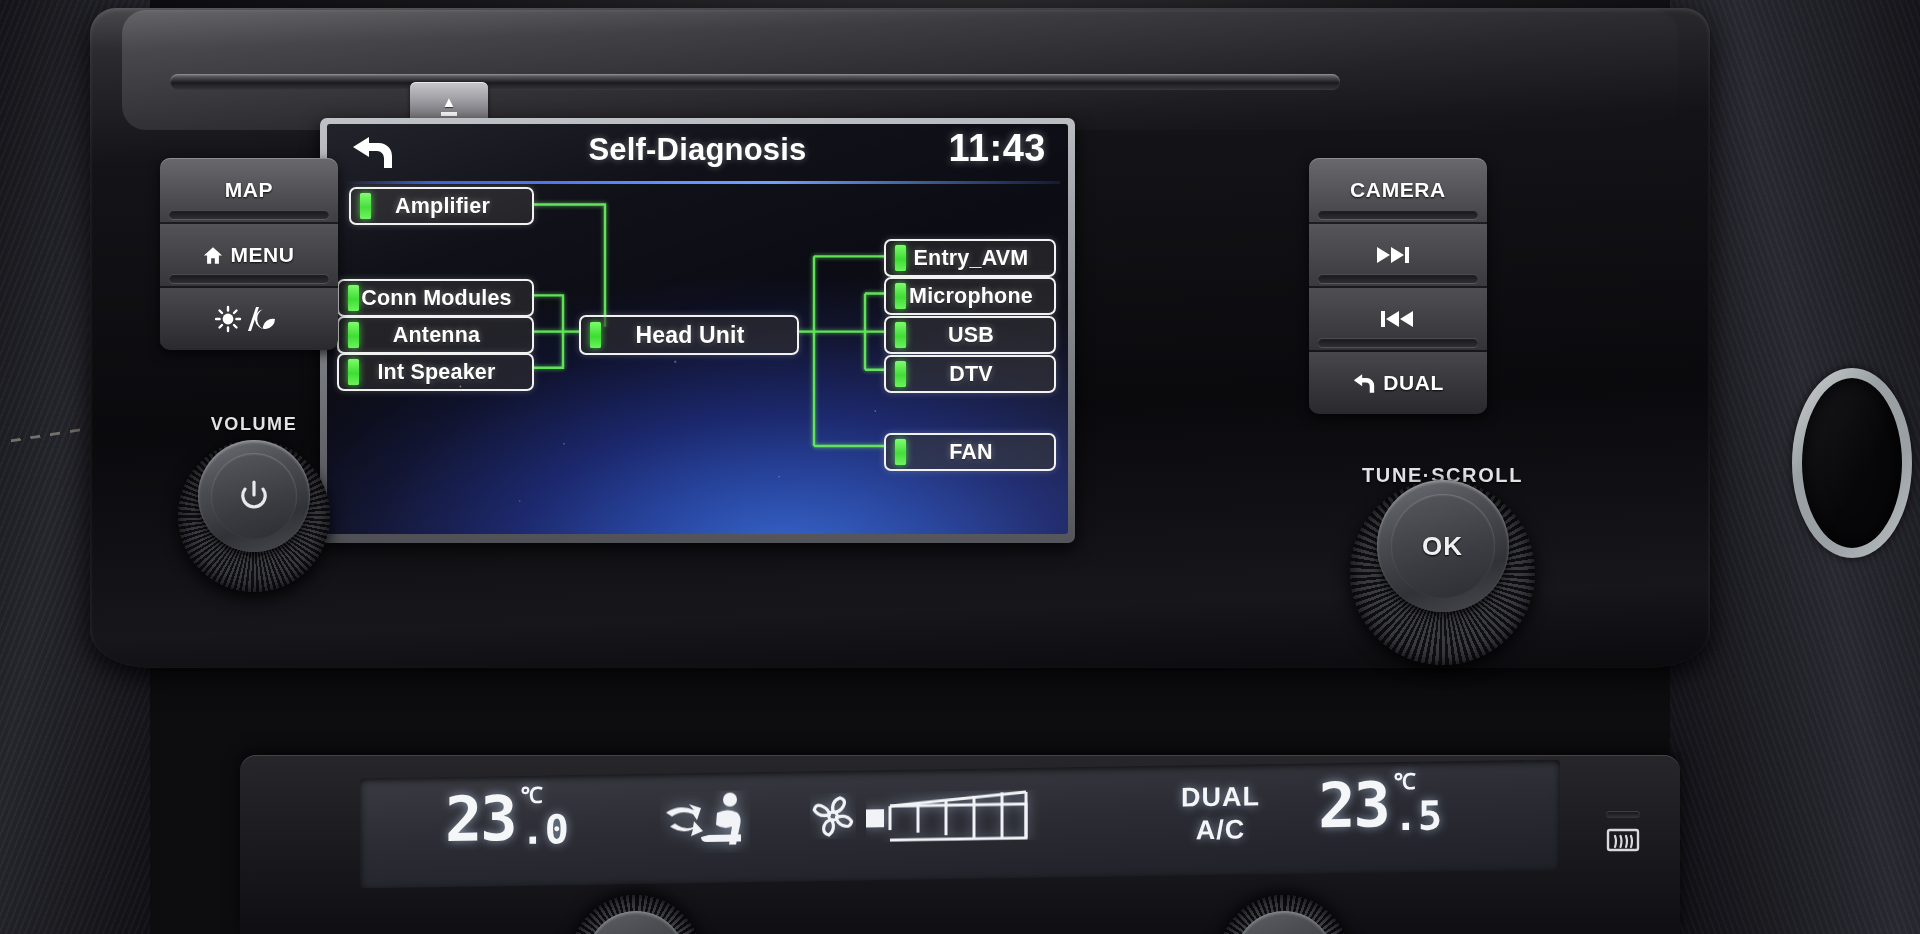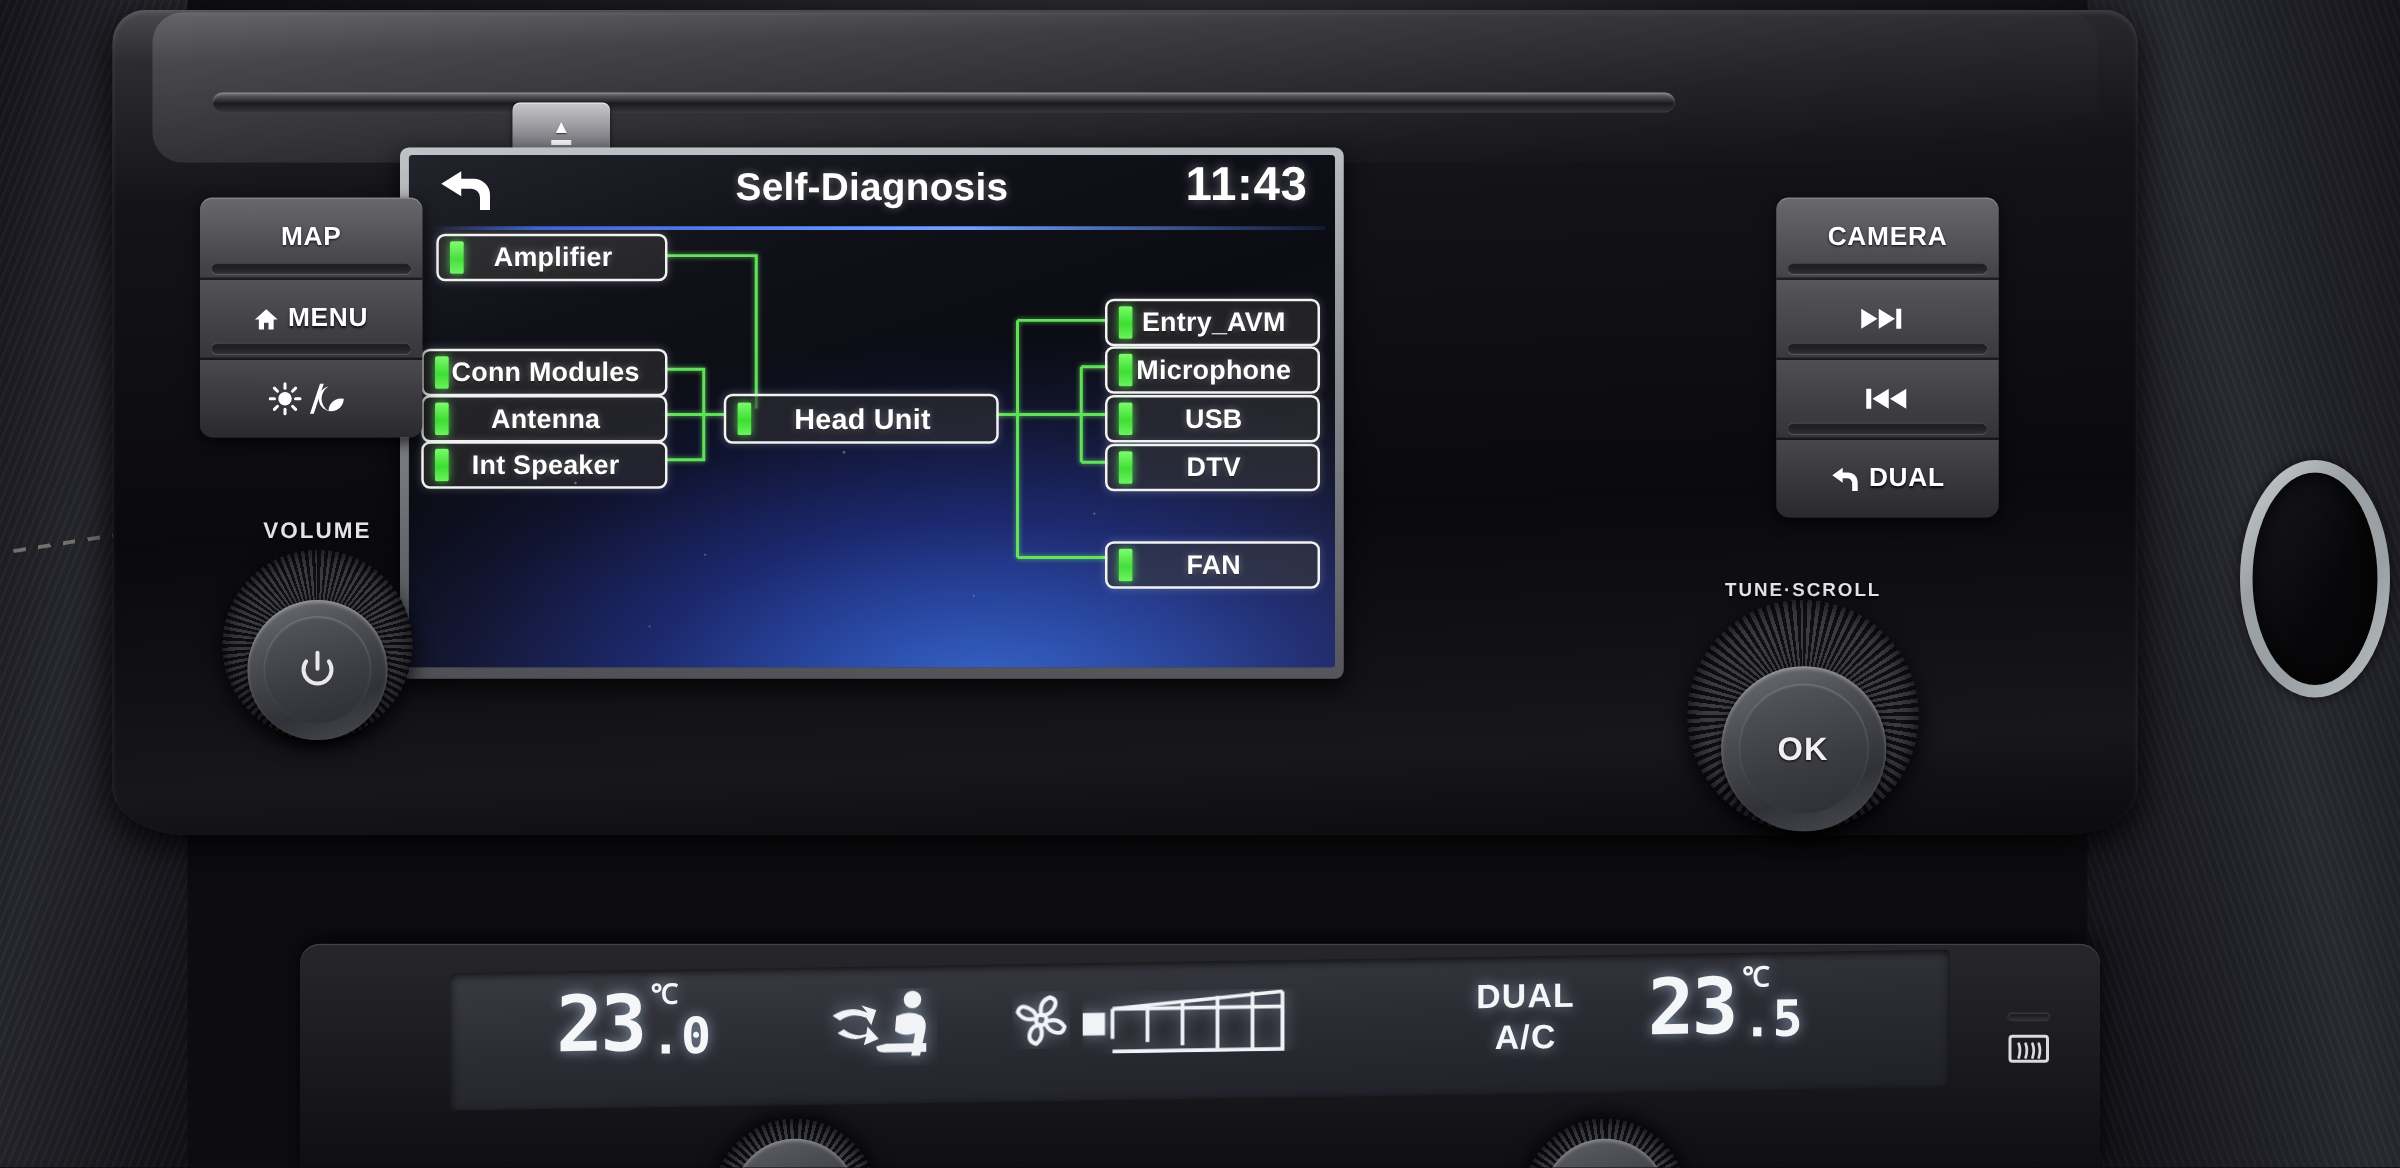--- a/index.html
+++ b/index.html
@@ -167,21 +167,21 @@
 
   
   .btncol {
     position: absolute; width: 178px;
     background: linear-gradient(180deg, #5d5d62 0%, #47474c 30%, #3b3b40 70%, #2e2e33 100%);
     border-radius: 10px;
     box-shadow: 0 4px 12px rgba(0,0,0,.7), inset 0 1px 0 rgba(255,255,255,.25);
     overflow: hidden;
   }
   .btncol.left  { left: 160px; top: 158px; }
-  .btncol.right { left: 1421px; top: 158px; }
+  .btncol.right { left: 1309px; top: 158px; }
   .pbtn {
     position: relative; height: 64px;
     display: flex; align-items: center; justify-content: center;
     color: #fff; font-size: 21px; font-weight: 700; letter-spacing: .6px;
     text-shadow: 0 1px 2px rgba(0,0,0,.85);
     background: linear-gradient(180deg, rgba(255,255,255,.07), rgba(0,0,0,.10));
   }
   .pbtn + .pbtn { border-top: 2px solid rgba(0,0,0,.55); }
   .pbtn::after {
     content:""; position: absolute; left: 9px; right: 9px; bottom: 3px; height: 9px;
@@ -197,21 +197,21 @@
   .knob-label {
     position: absolute; left: 0; right: 0; text-align: center;
     color: #e3e3e6; font-size: 18px; font-weight: 700; letter-spacing: 1.6px;
     text-shadow: 0 1px 2px #000;
   }
   .knob {
     position: relative; border-radius: 50%;
     background:
       repeating-conic-gradient(from 0deg, #101013 0deg 2.2deg, #3b3b42 2.2deg 4.4deg);
     box-shadow: 0 6px 16px rgba(0,0,0,.85), inset 0 0 18px rgba(0,0,0,.9);
-    display: flex; align-items: flex-end; justify-content: center;
+    display: flex; align-items: flex-start; justify-content: center;
   }
   .knob .inner {
     border-radius: 50%;
     background: linear-gradient(160deg, #6e7076 0%, #4b4d52 35%, #303237 70%, #4a4c51 100%);
     box-shadow: inset 0 2px 3px rgba(255,255,255,.35), 0 3px 8px rgba(0,0,0,.8);
     display: flex; align-items: center; justify-content: center;
   }
   .knob .core {
     border-radius: 50%;
     background: linear-gradient(165deg, #56585e, #3a3c41 60%, #2c2e33);
@@ -467,21 +467,21 @@
               <path d="M6.5 8.5 a10.5 10.5 0 1 0 17 0"></path>
               <line x1="15" y1="2" x2="15" y2="14"></line>
             </g>
           </svg>
         </div>
       </div>
     </div>
   </div>
 
   <div class="knob-wrap" id="tune-knob">
-    <div class="knob-label" style="top:-16px; font-size:15px;">TUNE·SCROLL</div>
+    <div class="knob-label" style="top:-16px; font-size:20px;">TUNE·SCROLL</div>
     <div class="knob" style="width:185px;height:185px;">
       <div class="inner" style="width:132px;height:132px;">
         <div class="core" style="width:104px;height:104px;">
           <span>OK</span>
         </div>
       </div>
     </div>
   </div>
 
   <div id="climate">

